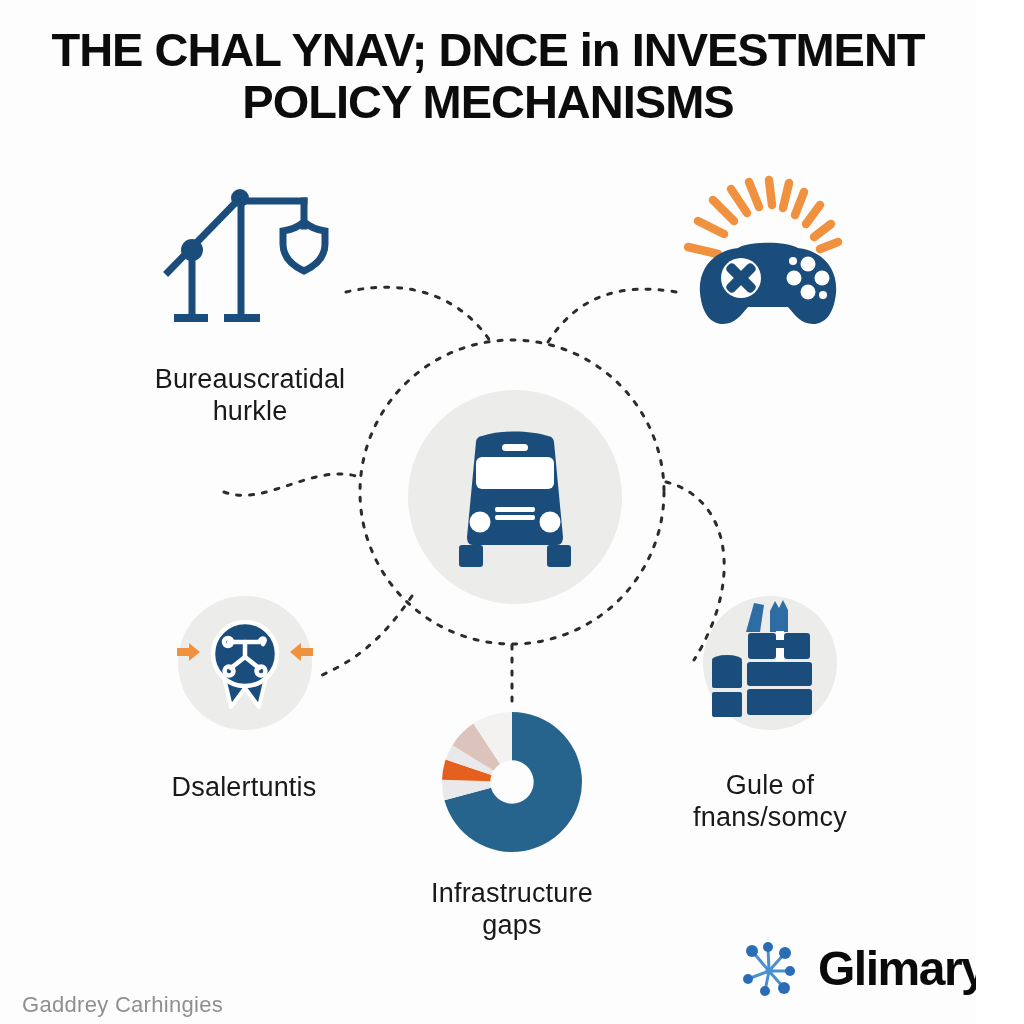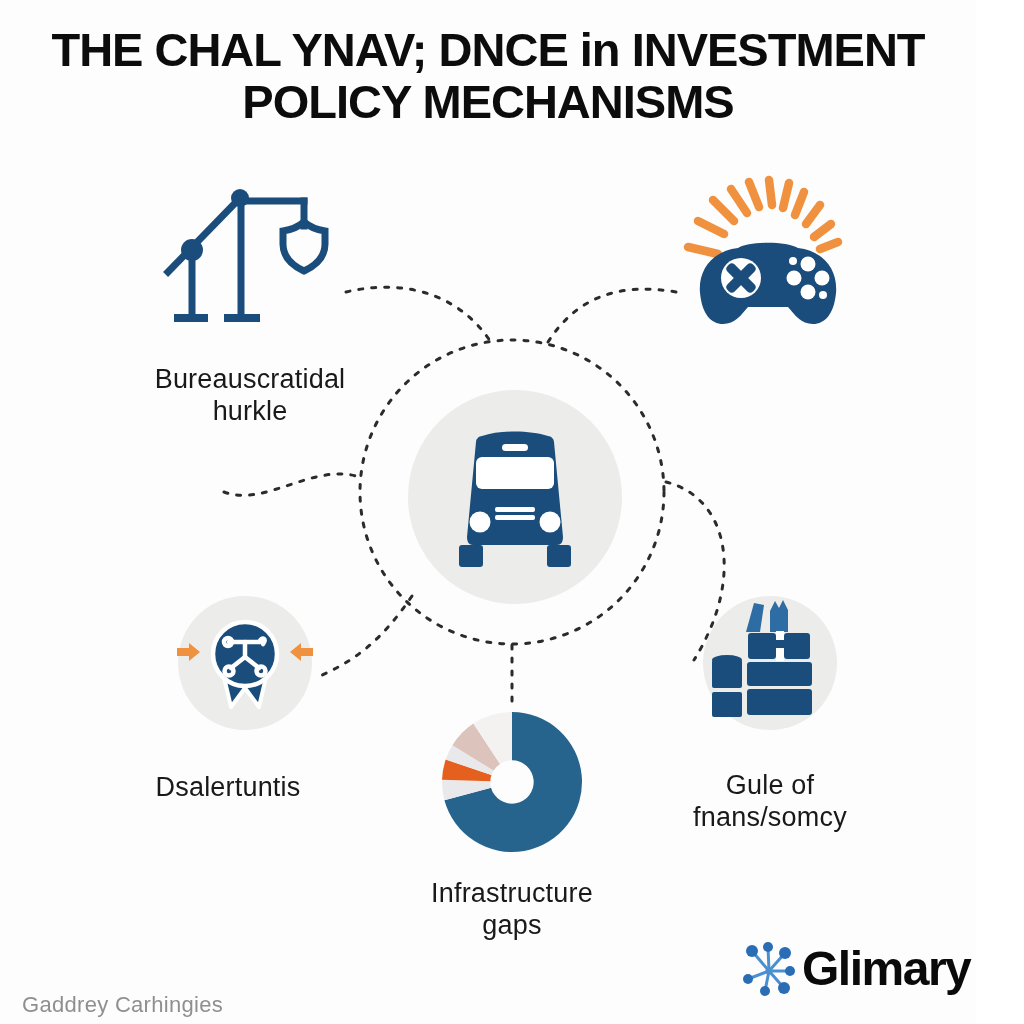--- a/index.html
+++ b/index.html
@@ -9,21 +9,21 @@
          font-size:47px;font-weight:900;letter-spacing:-1px;line-height:1.1;
          color:var(--text);white-space:pre-line;}
   .connectors{position:absolute;left:0;top:0;}
   .abs{position:absolute;}
   .node-label{position:absolute;text-align:center;white-space:pre-line;
               font-size:27px;font-weight:500;color:#191919;line-height:1.18;letter-spacing:.2px;}
   .center-circle{position:absolute;left:408px;top:390px;width:214px;height:214px;
                  border-radius:50%;background:var(--circle-gray);}
   .watermark{position:absolute;left:22px;top:992px;font-size:22px;color:var(--watermark-gray);
              letter-spacing:.3px;}
-  .logo{position:absolute;left:740px;top:934px;height:68px;display:flex;align-items:center;gap:4px;}
+  .logo{position:absolute;left:740px;top:934px;height:68px;display:flex;align-items:center;gap:20px;}
   .logo-text{font-size:48px;font-weight:800;letter-spacing:-1.5px;color:#0a0a0a;}
   svg{display:block;}
 </style>
 </head>
 <body>
 
 <div class="canvas">
 
   <h1 class="title">THE CHAL YNAV; DNCE in INVESTMENT
 POLICY MECHANISMS</h1>
@@ -143,21 +143,21 @@
       <path d="M78.00 8.00 A70 70 0 1 1 10.42 96.26 L57.05 83.66 A21.70 21.70 0 1 0 78.00 56.30 Z" fill="#26648e"></path>
       <path d="M10.42 96.26 A70 70 0 0 1 8.03 75.80 L56.31 77.32 A21.70 21.70 0 0 0 57.05 83.66 Z" fill="#e9e9eb"></path>
       <path d="M8.03 75.80 A70 70 0 0 1 11.70 55.53 L57.45 71.04 A21.70 21.70 0 0 0 56.31 77.32 Z" fill="#e5601f"></path>
       <path d="M11.70 55.53 A70 70 0 0 1 18.43 41.24 L59.53 66.60 A21.70 21.70 0 0 0 57.45 71.04 Z" fill="#e9e9eb"></path>
       <path d="M18.43 41.24 A70 70 0 0 1 39.38 19.61 L66.03 59.90 A21.70 21.70 0 0 0 59.53 66.60 Z" fill="#dcc3bc"></path>
       <path d="M39.38 19.61 A70 70 0 0 1 78.00 8.00 L78.00 56.30 A21.70 21.70 0 0 0 66.03 59.90 Z" fill="#f4f2f0"></path>
     </svg>
 
   <div class="node-label" style="left:95px;top:364px;width:310px">Bureauscratidal
 hurkle</div>
-  <div class="node-label" style="left:93px;top:772px;width:270px">Dsalertuntis</div>
+  <div class="node-label" style="left:109px;top:772px;width:270px">Dsalertuntis</div>
   <div class="node-label" style="left:655px;top:770px;width:230px">Gule of
 fnans/somcy</div>
   <div class="node-label" style="left:397px;top:878px;width:230px">Infrastructure
 gaps</div>
 
   <div class="watermark">Gaddrey Carhingies</div>
 
   <div class="logo">
     <svg width="58" height="60" viewBox="0 0 58 60">
       <g stroke="var(--logo-blue-light)" stroke-width="3" stroke-linecap="round">

